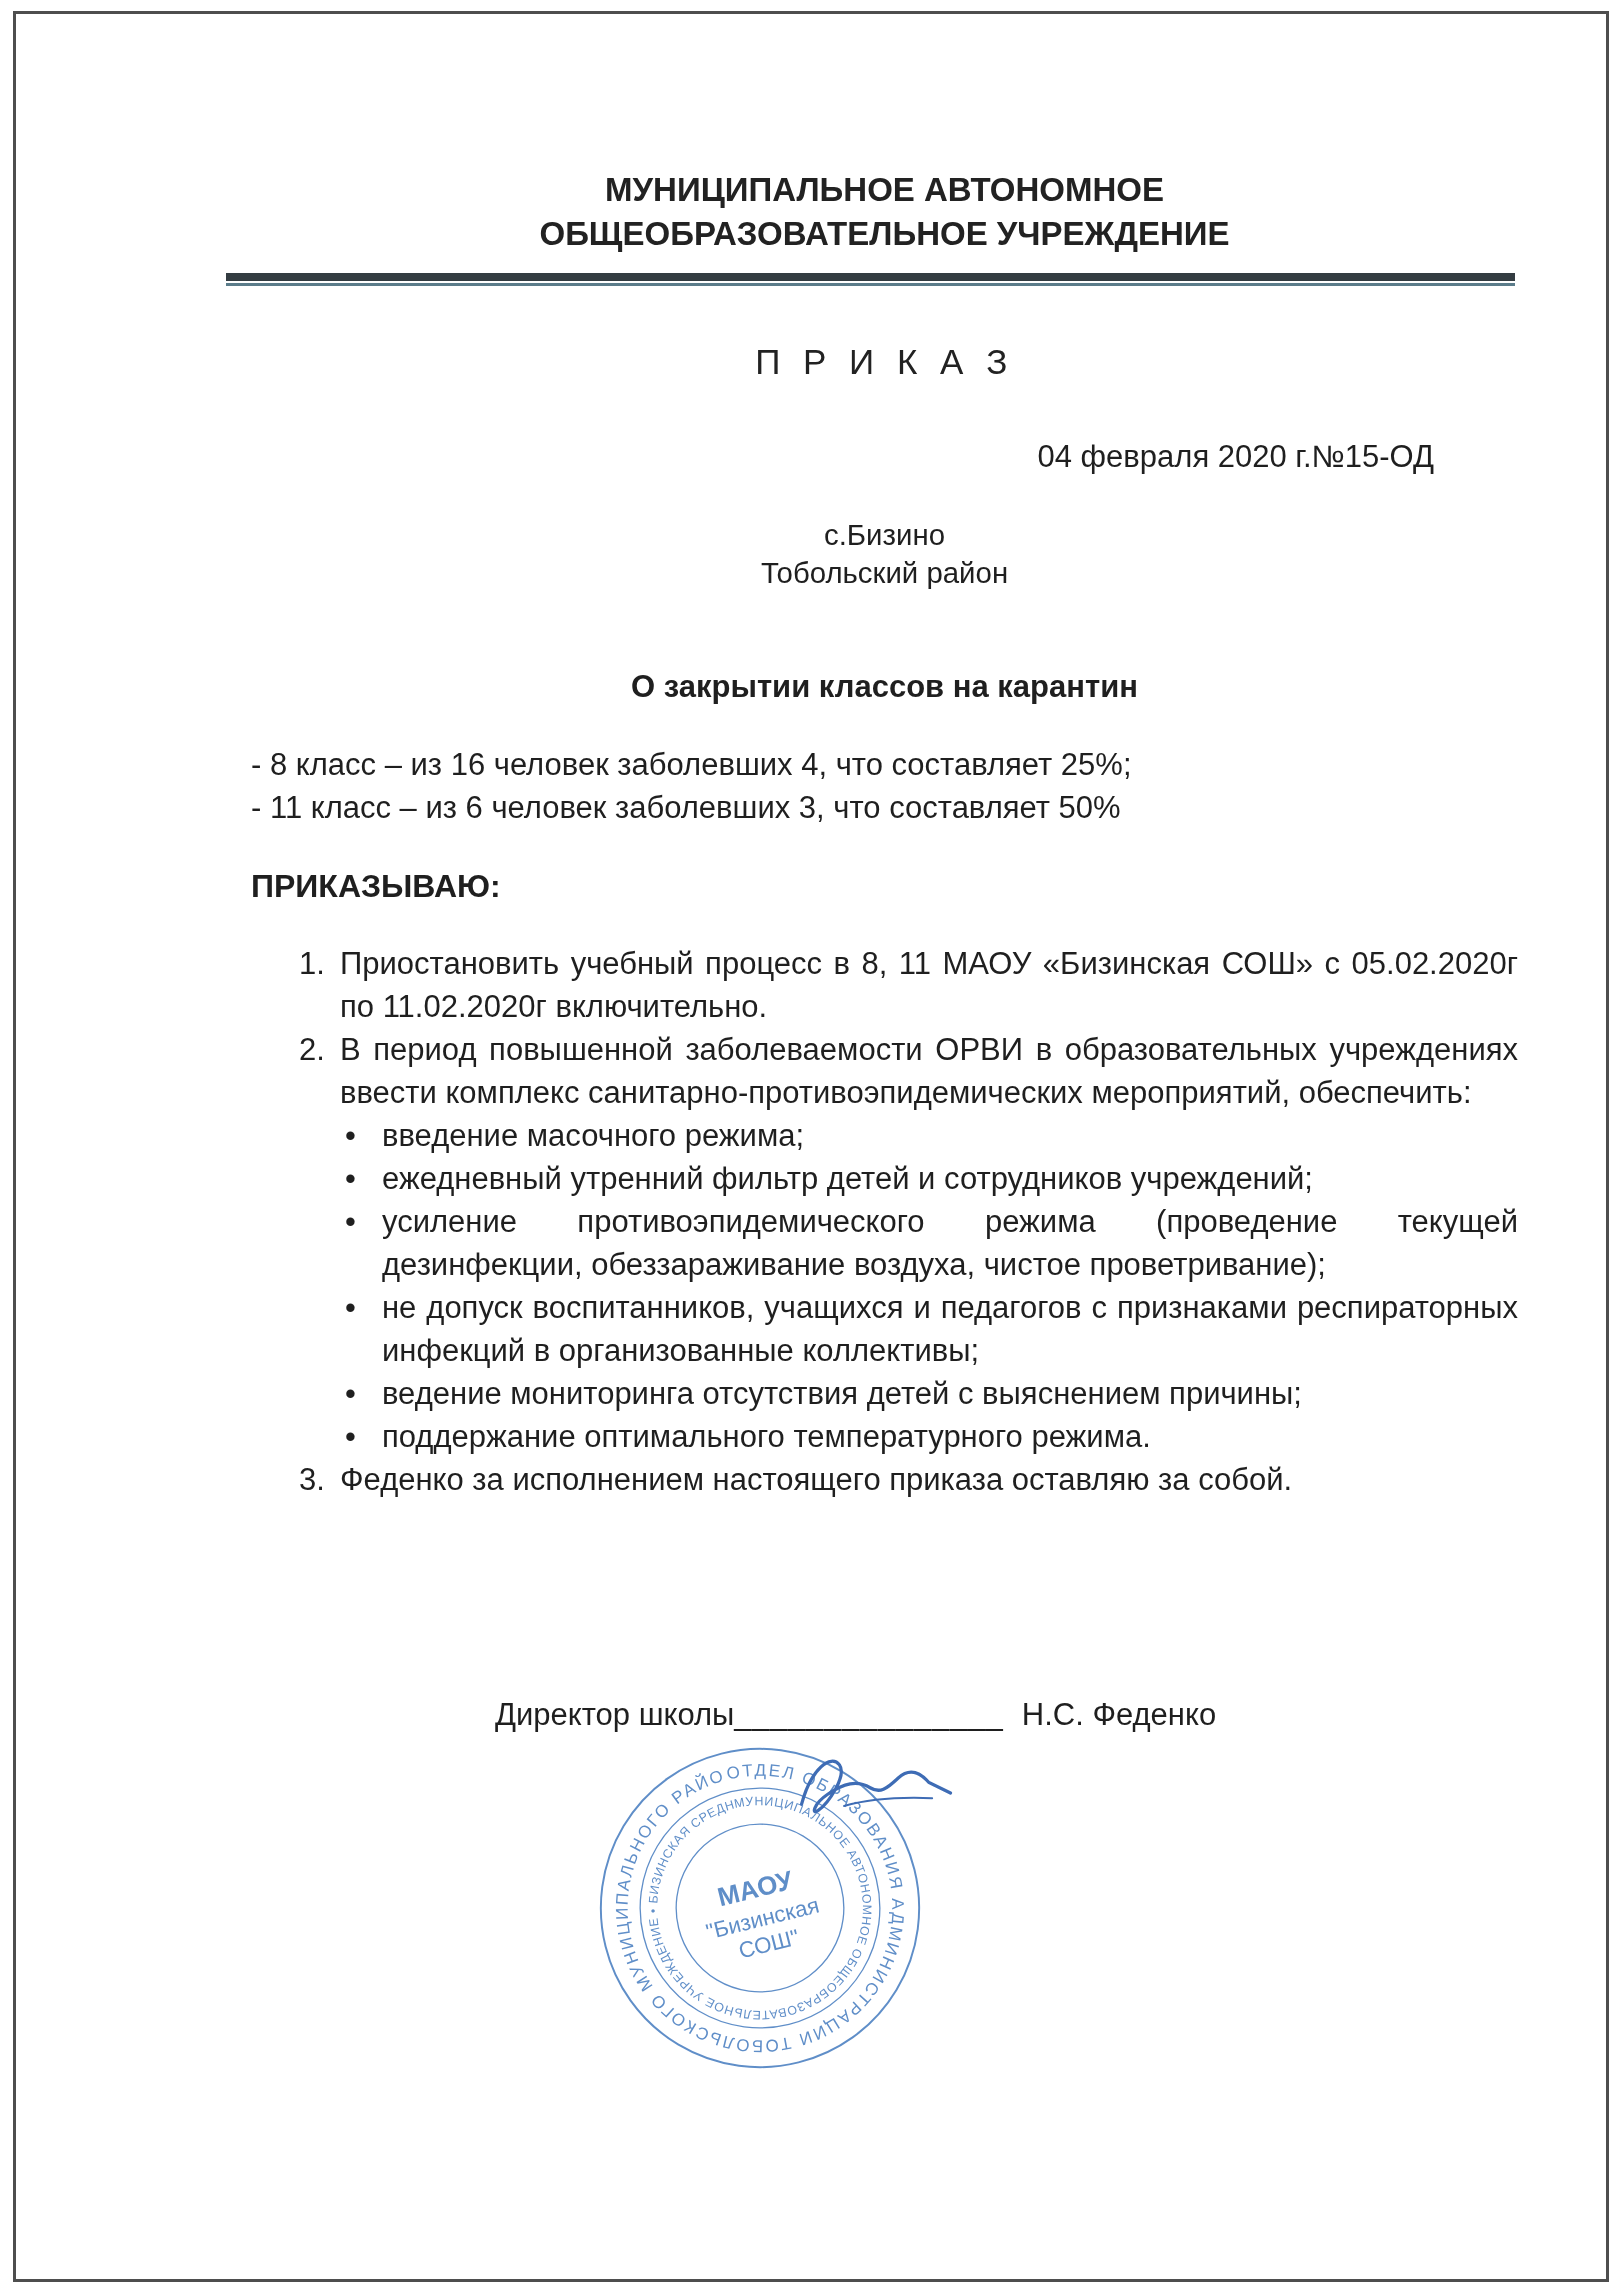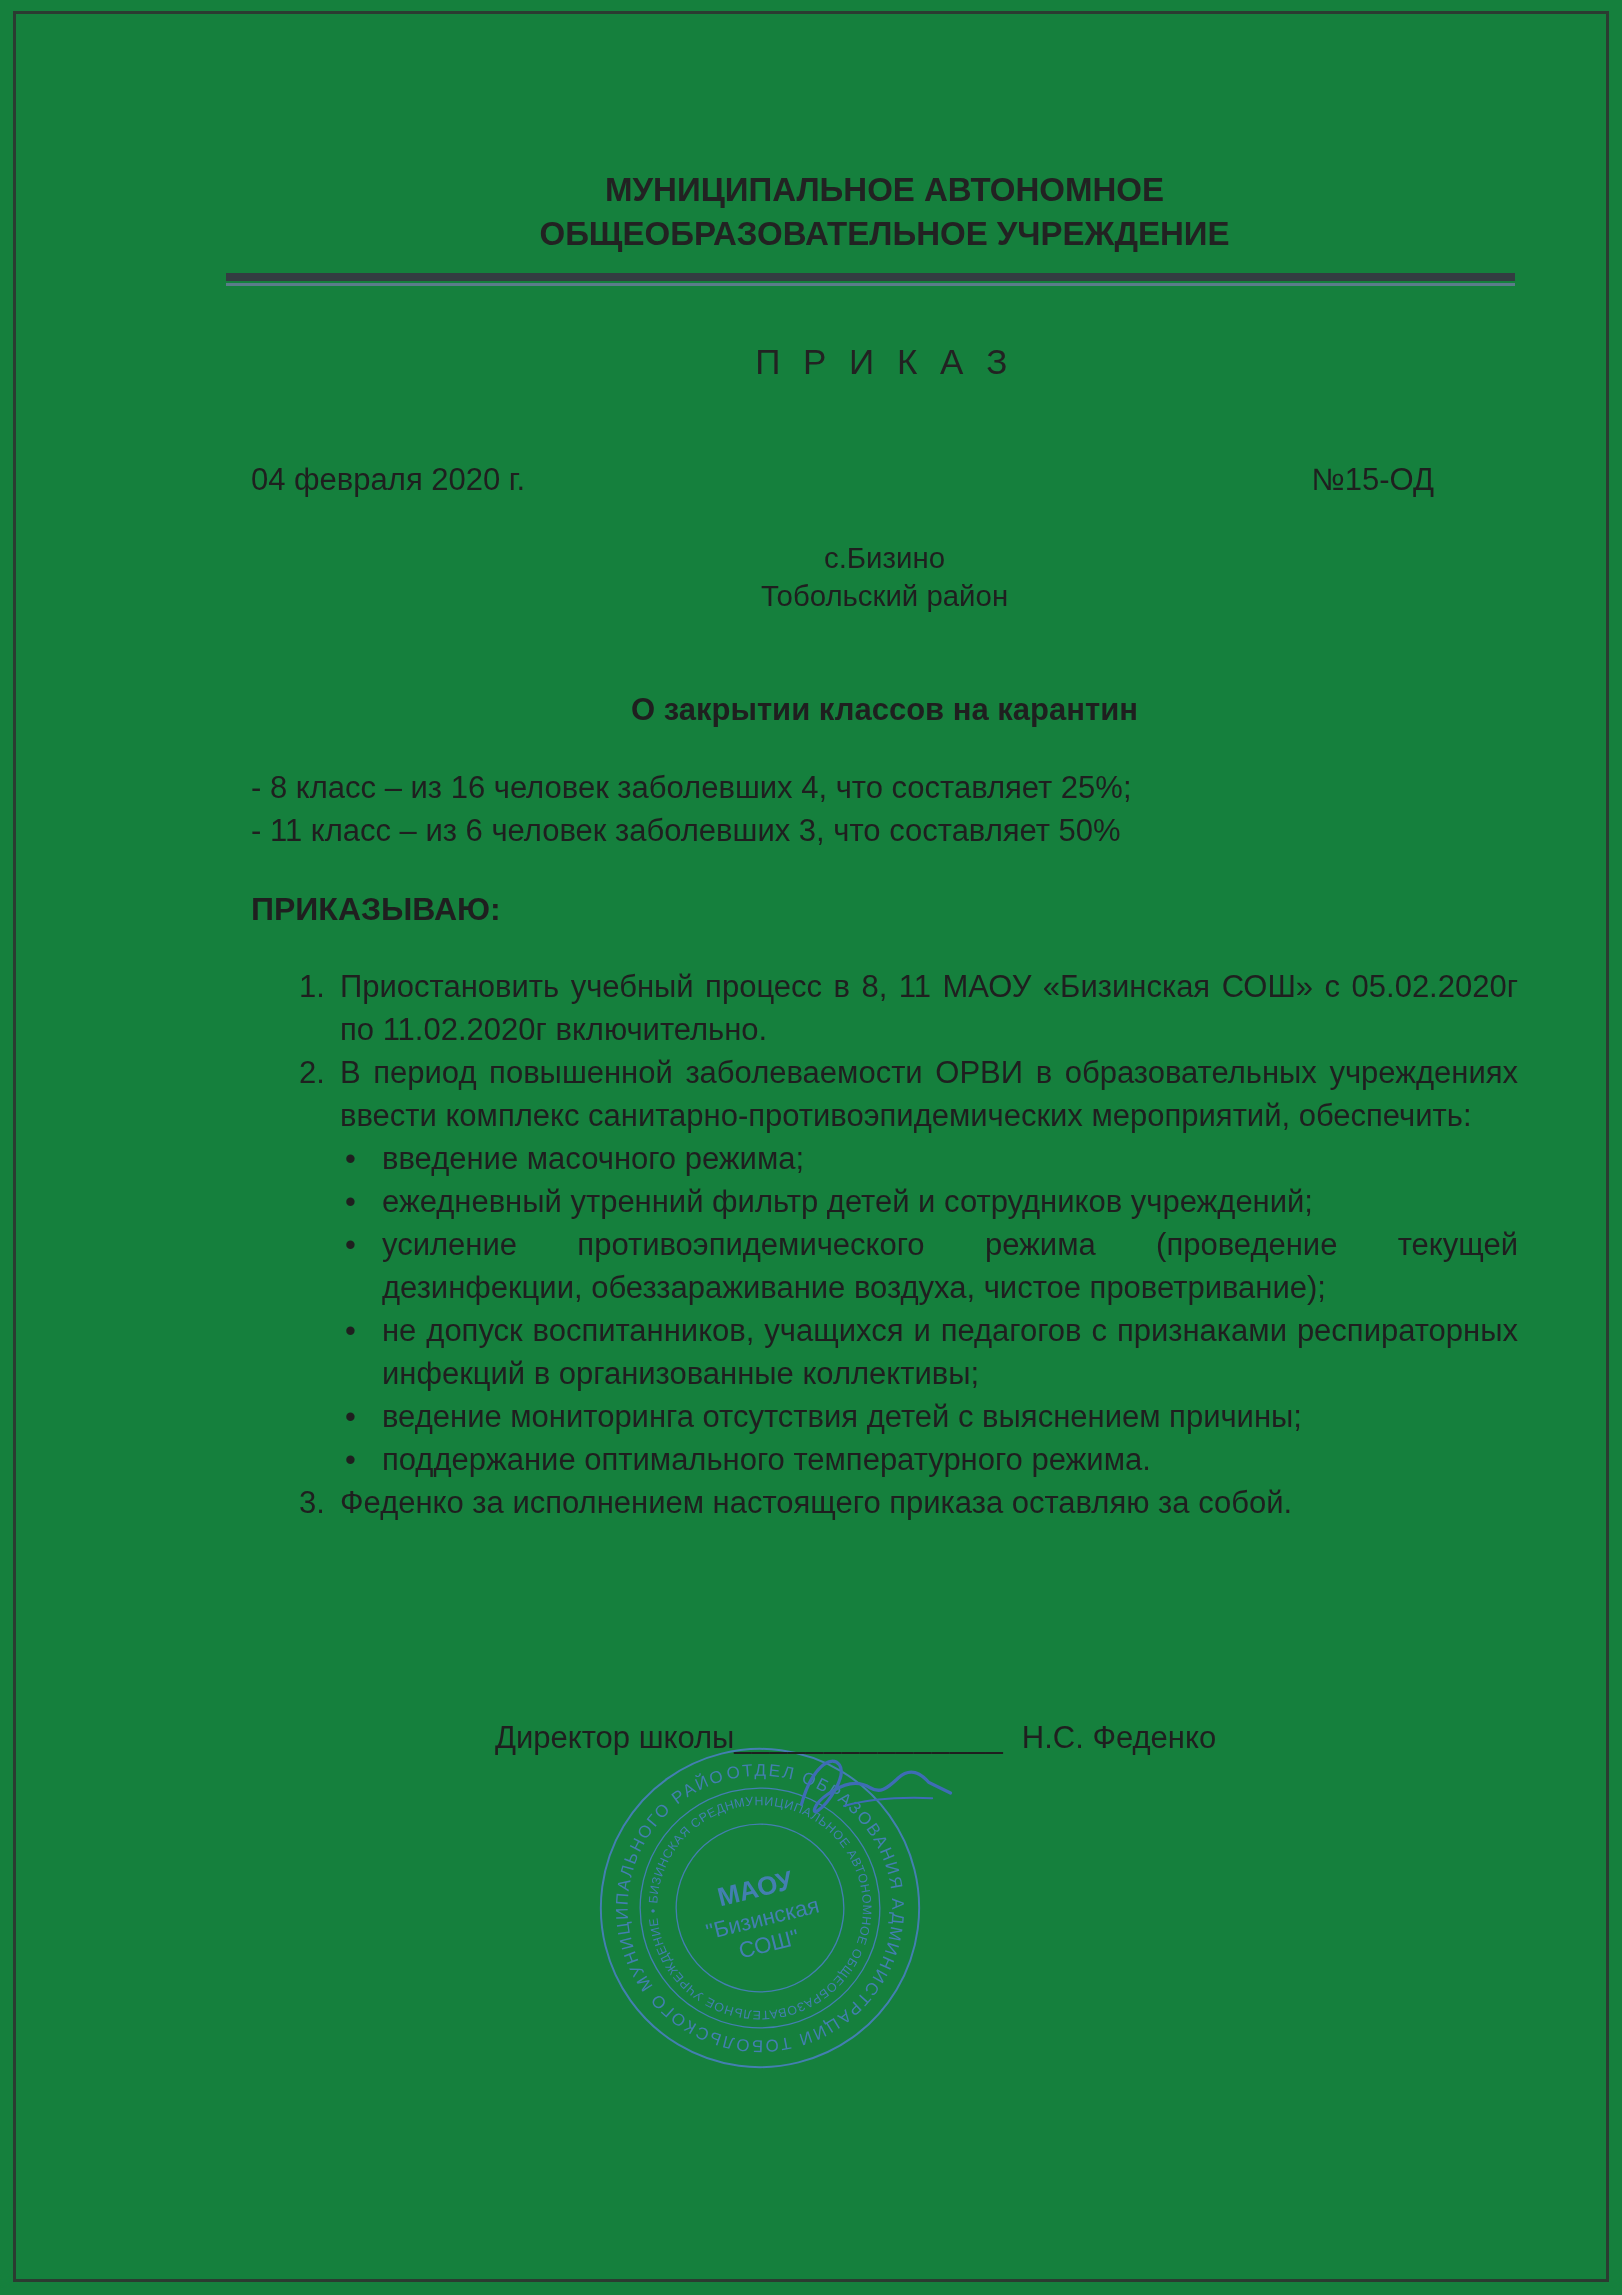--- a/index.html
+++ b/index.html
@@ -1,20 +1,20 @@
 <!DOCTYPE html>
 <html style="font-size:10.5px"><head>
 <meta charset="utf-8">
 <style>
   html, body { margin: 0; padding: 0; background: #e8e8e8; }
   .page {
     position: relative;
     width: 1623px;
     height: 2295px;
-    background: #15803d;
+    background: #ffffff;
     font-family: "Liberation Sans", sans-serif;
     color: #1f1f1f;
     overflow: hidden;
   }
   .scan-border {
     position: absolute;
     left: 13px; top: 10.5px; right: 14.4px; bottom: 13px;
     border: 3.3px solid #2f2f2f;
     pointer-events: none;
     opacity: 0.85;
@@ -36,23 +36,23 @@
   .rule-thin  { height: 2.6px; background: #5b7c8a; margin-top: 2.6px; }
   .order-heading {
     margin-top: 56px;
     text-align: center;
     font-weight: normal;
     font-size: 35px;
     letter-spacing: 6.5px;
     color: #222;
   }
   .date-row {
-    margin-top: 80px;
+    margin-top: 57px;
     display: flex;
-    justify-content: space-between;
+    justify-content: flex-end;
     font-size: 31px;
   }
   .doc-number { padding-right: 84px; }
   .place-block {
     margin-top: 41px;
     text-align: center;
     font-size: 29.4px;
     line-height: 38px;
   }
   .subject {

